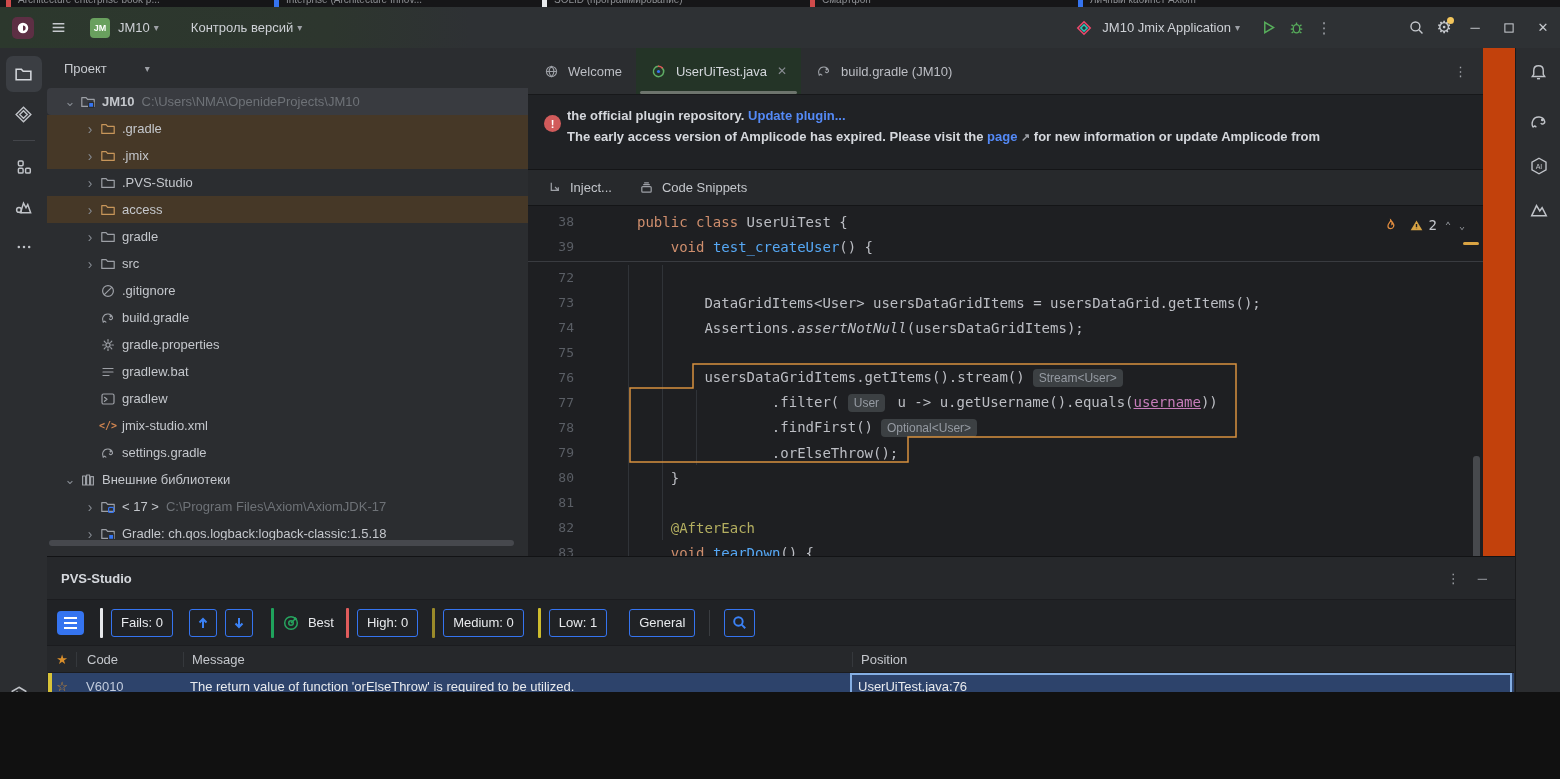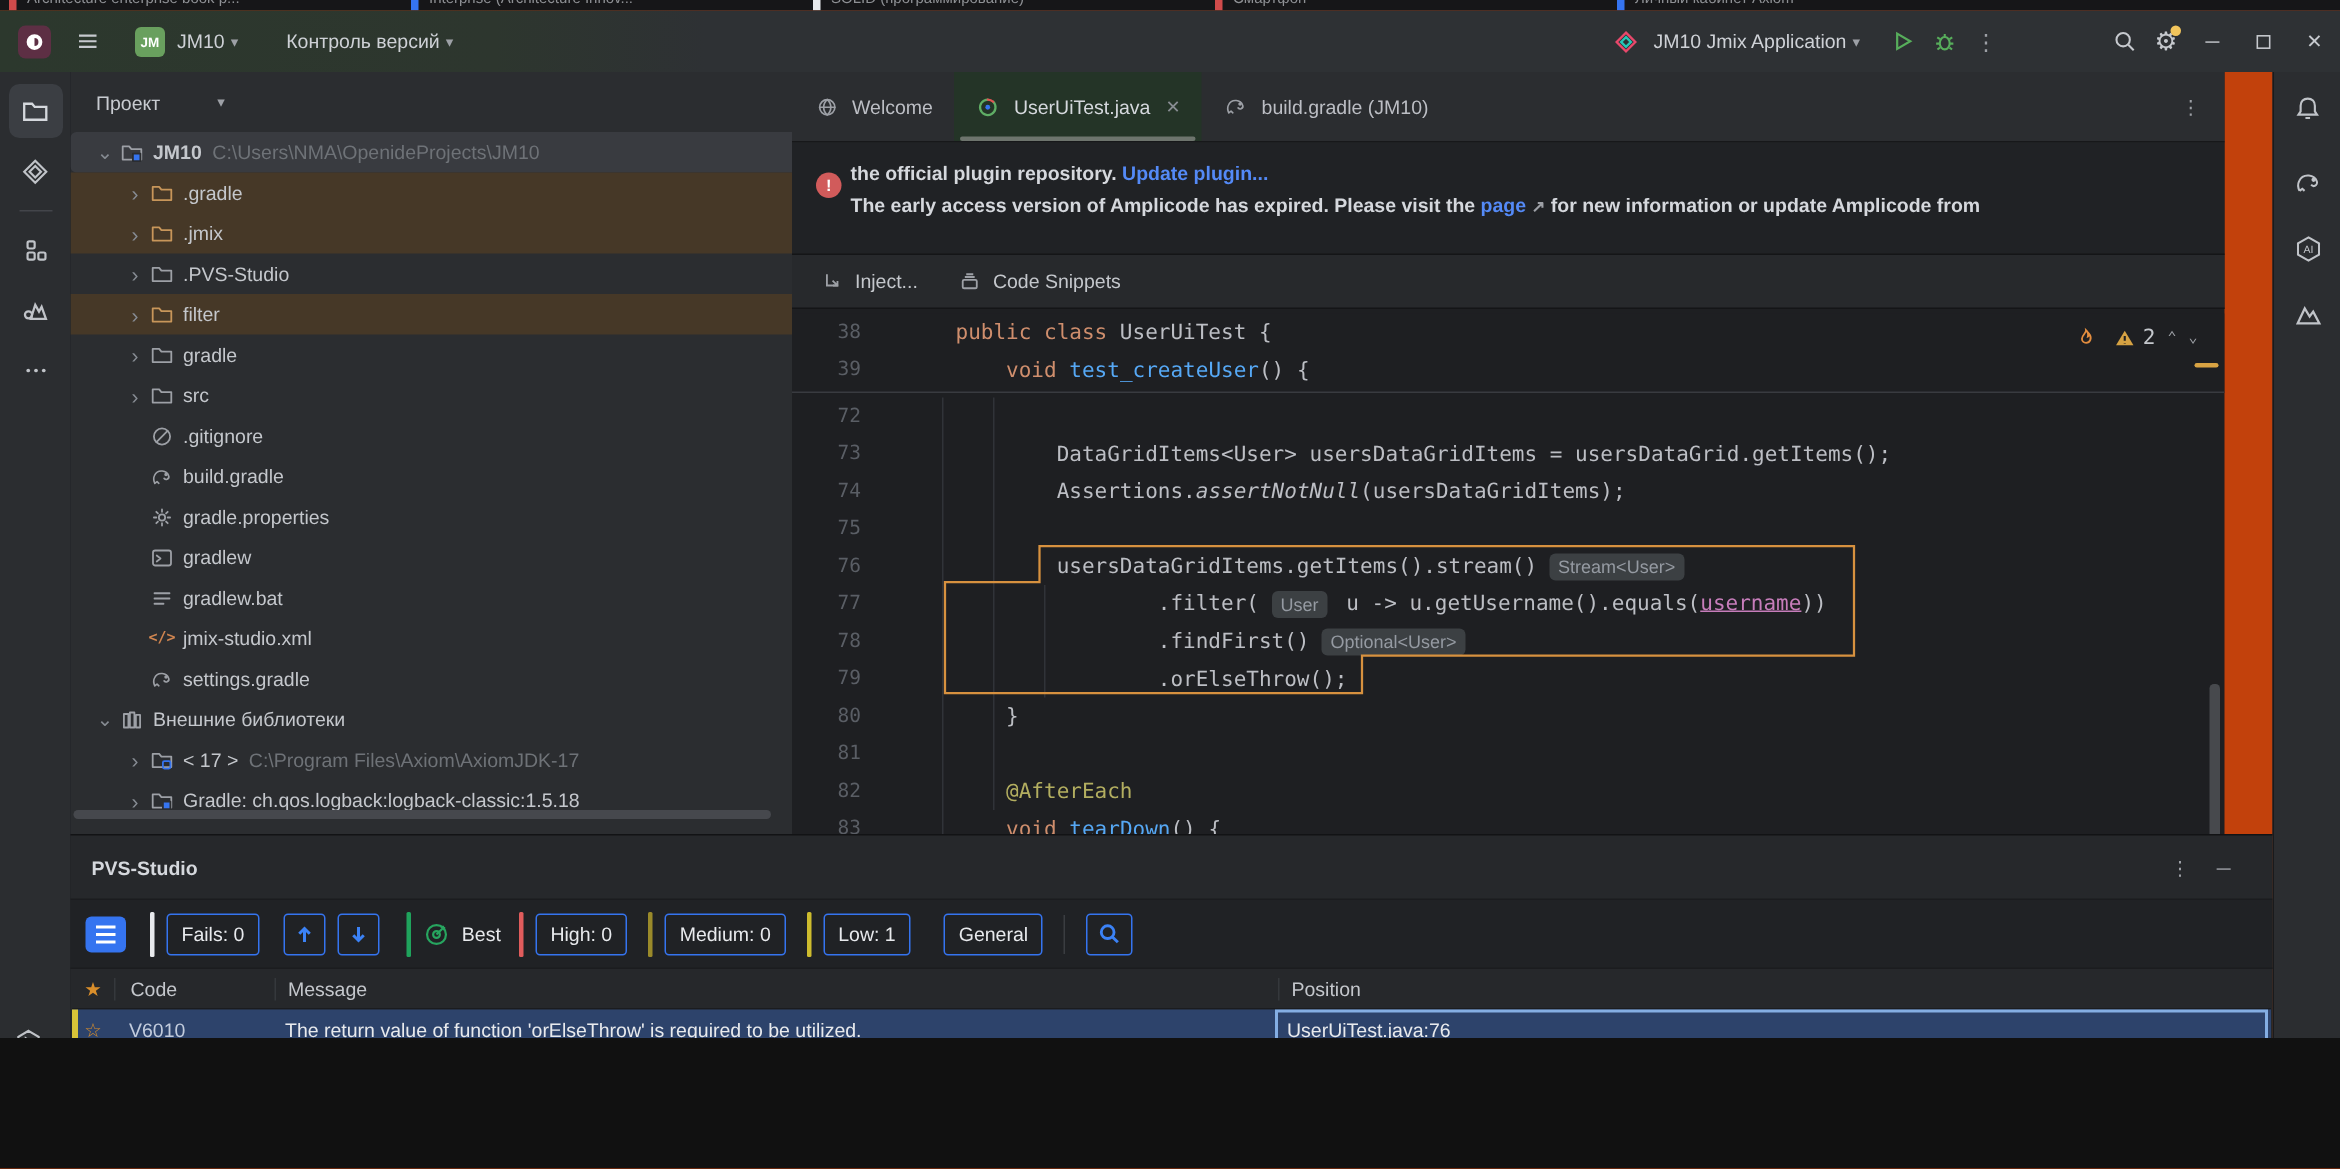--- a/index.html
+++ b/index.html
@@ -295,21 +295,21 @@
           </span>
           <span class="lab">.PVS-Studio</span>
         </div>
         <div class="tree-row brown" style="padding-left: 34px;">
           <span class="tchev" style="font-size: 14px;">›</span>
           <span class="icn " style="color: rgb(200, 150, 90);">
             <svg width="16" height="16" viewBox="0 0 16 16" fill="none" stroke="currentColor" stroke-width="1.2" stroke-linecap="round" stroke-linejoin="round">
               <path d="M1.8 3.6h4.3l1.5 1.8h6.6v7H1.8z"></path>
             </svg>
           </span>
-          <span class="lab">filter</span>
+          <span class="lab">access</span>
         </div>
         <div class="tree-row" style="padding-left: 34px;">
           <span class="tchev" style="font-size: 14px;">›</span>
           <span class="icn ">
             <svg width="16" height="16" viewBox="0 0 16 16" fill="none" stroke="currentColor" stroke-width="1.2" stroke-linecap="round" stroke-linejoin="round">
               <path d="M1.8 3.6h4.3l1.5 1.8h6.6v7H1.8z"></path>
             </svg>
           </span>
           <span class="lab">gradle</span>
         </div>
@@ -349,34 +349,34 @@
               <circle cx="8" cy="8" r="2.1"></circle>
               <path d="M8 2.6v1.6M8 11.8v1.6M13.4 8h-1.6M4.2 8H2.6M11.8 4.2l-1.1 1.1M5.3 10.7l-1.1 1.1M11.8 11.8l-1.1-1.1M5.3 5.3 4.2 4.2"></path>
             </svg>
           </span>
           <span class="lab">gradle.properties</span>
         </div>
         <div class="tree-row" style="padding-left: 34px;">
           <span class="tchev"></span>
           <span class="icn ">
             <svg width="16" height="16" viewBox="0 0 16 16" fill="none" stroke="currentColor" stroke-width="1.2" stroke-linecap="round" stroke-linejoin="round">
+              <path d="M3 4.5h10M3 8h10M3 11.5h6"></path>
+            </svg>
+          </span>
+          <span class="lab">gradlew.bat</span>
+        </div>
+        <div class="tree-row" style="padding-left: 34px;">
+          <span class="tchev"></span>
+          <span class="icn ">
+            <svg width="16" height="16" viewBox="0 0 16 16" fill="none" stroke="currentColor" stroke-width="1.2" stroke-linecap="round" stroke-linejoin="round">
               <rect x="2" y="3" width="12" height="10" rx="1.5"></rect>
               <path d="M4.5 6.3 7 8.3l-2.5 2"></path>
             </svg>
           </span>
           <span class="lab">gradlew</span>
-        </div>
-        <div class="tree-row" style="padding-left: 34px;">
-          <span class="tchev"></span>
-          <span class="icn ">
-            <svg width="16" height="16" viewBox="0 0 16 16" fill="none" stroke="currentColor" stroke-width="1.2" stroke-linecap="round" stroke-linejoin="round">
-              <path d="M3 4.5h10M3 8h10M3 11.5h6"></path>
-            </svg>
-          </span>
-          <span class="lab">gradlew.bat</span>
         </div>
         <div class="tree-row" style="padding-left: 34px;">
           <span class="tchev"></span>
           <span class="icn ">
             <span style="font:bold 10px 'DejaVu Sans Mono',monospace;color:#d08550">&lt;/&gt;</span>
           </span>
           <span class="lab">jmix-studio.xml</span>
         </div>
         <div class="tree-row" style="padding-left: 34px;">
           <span class="tchev"></span>

